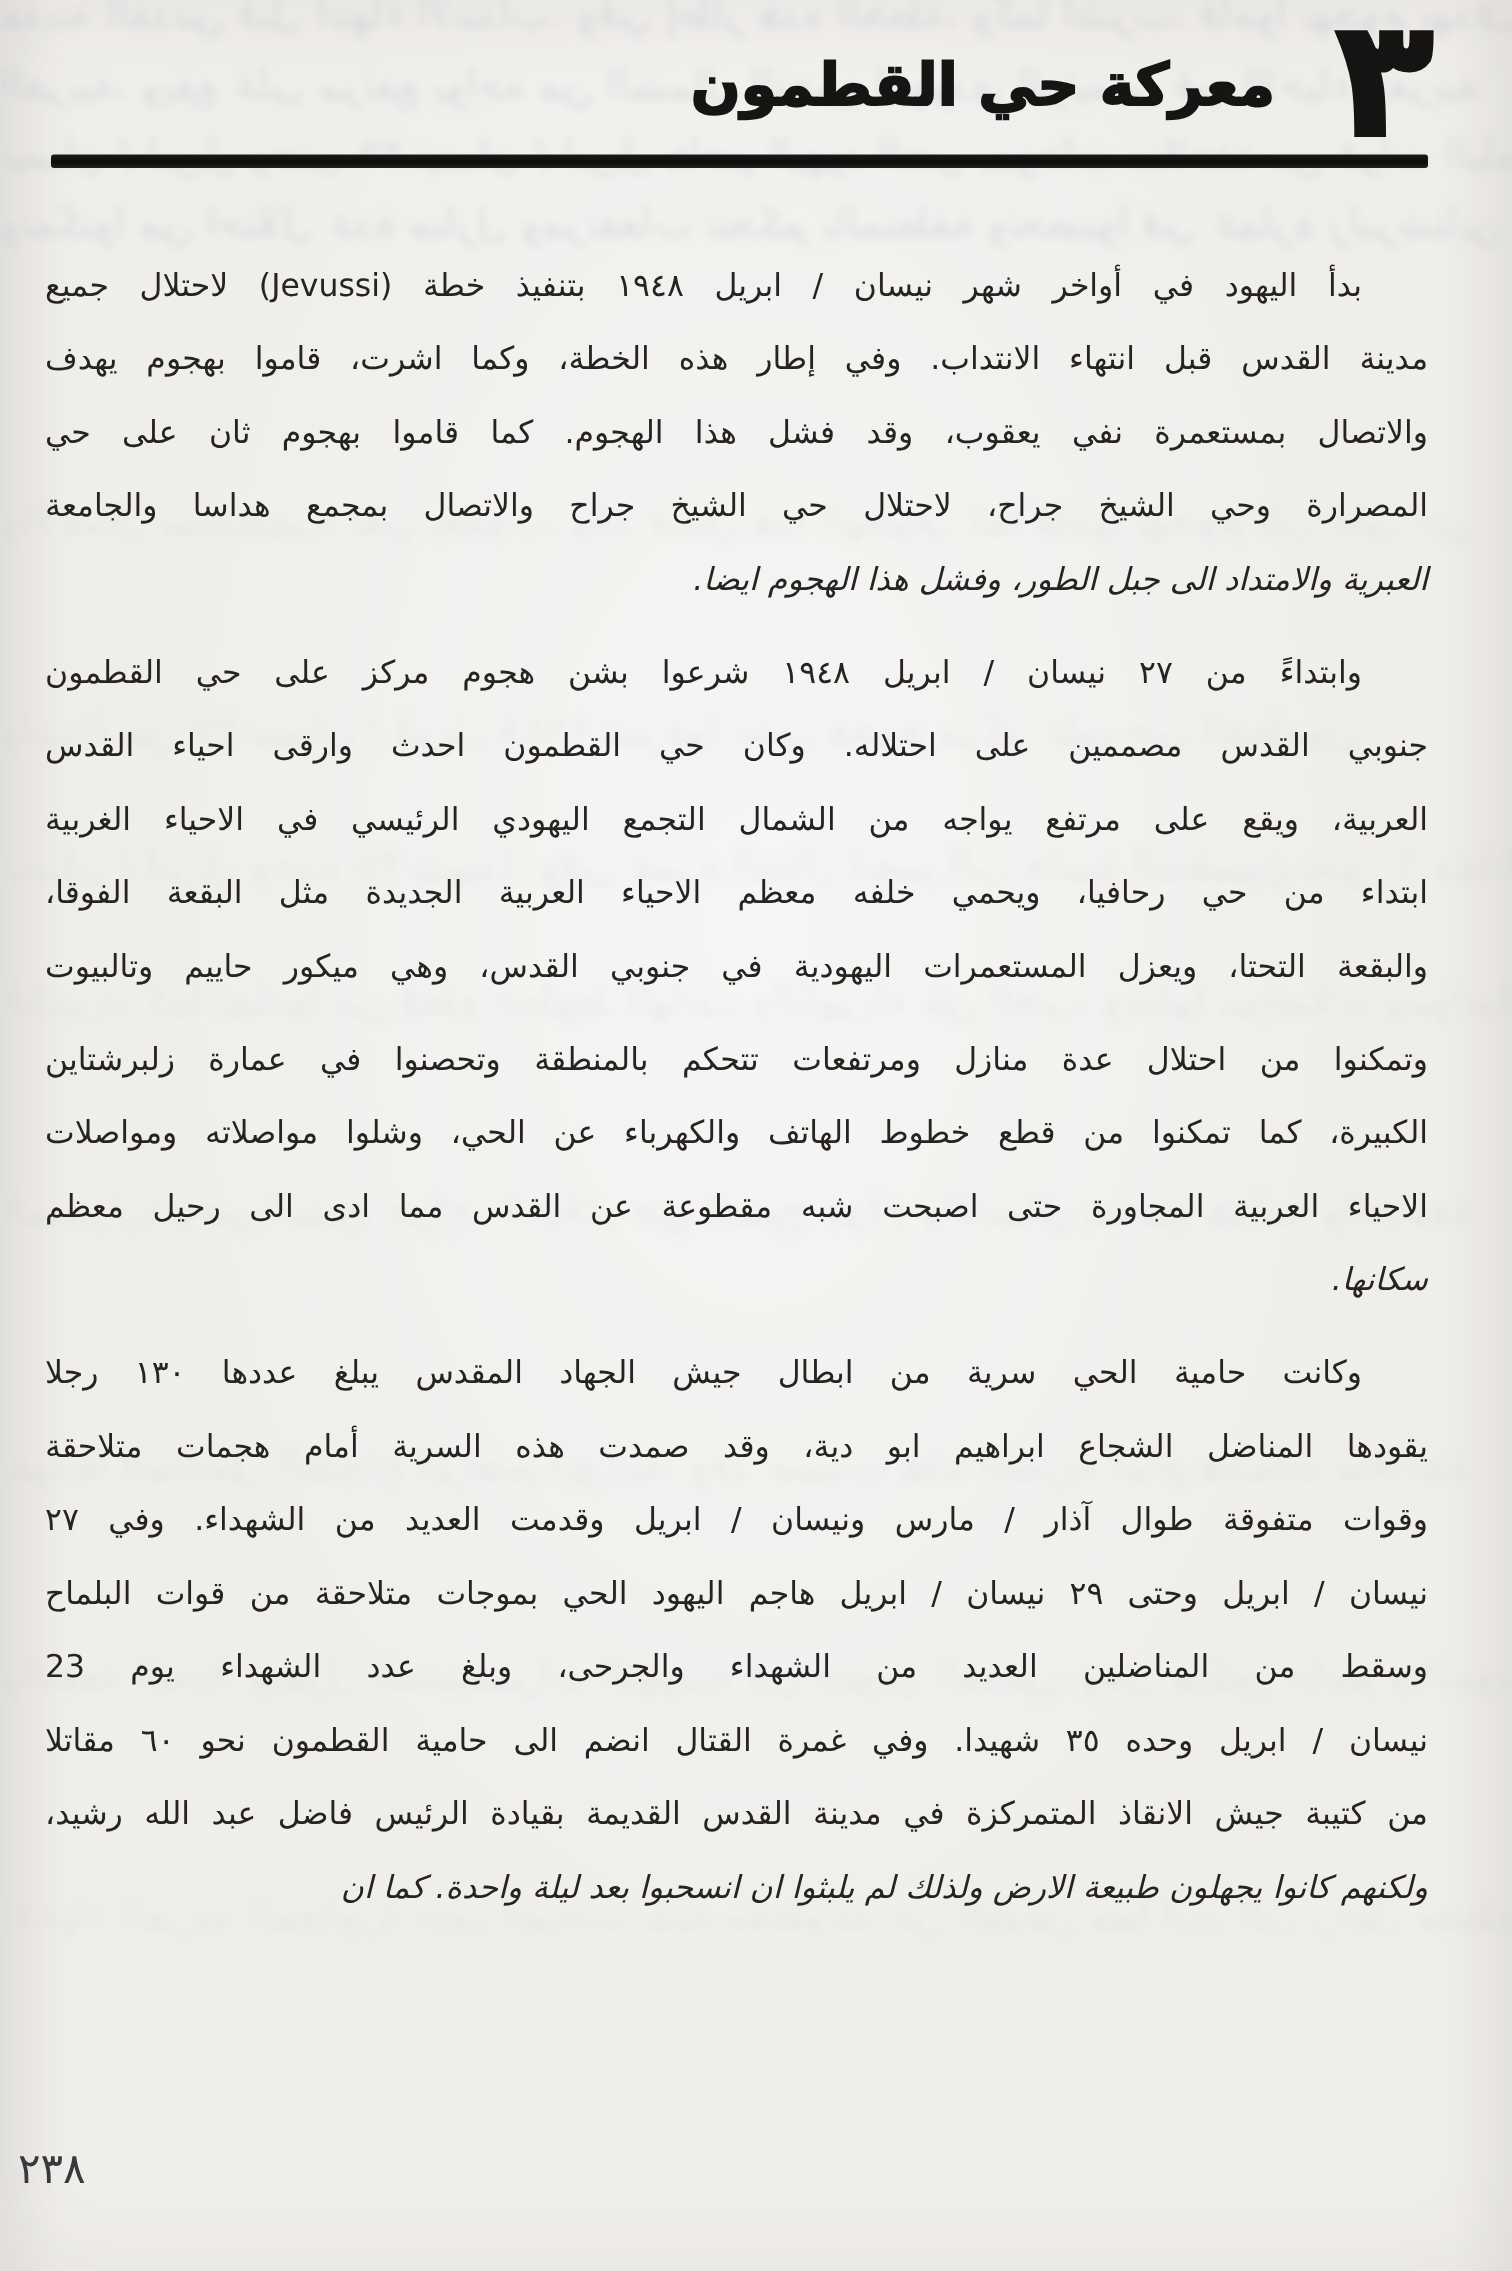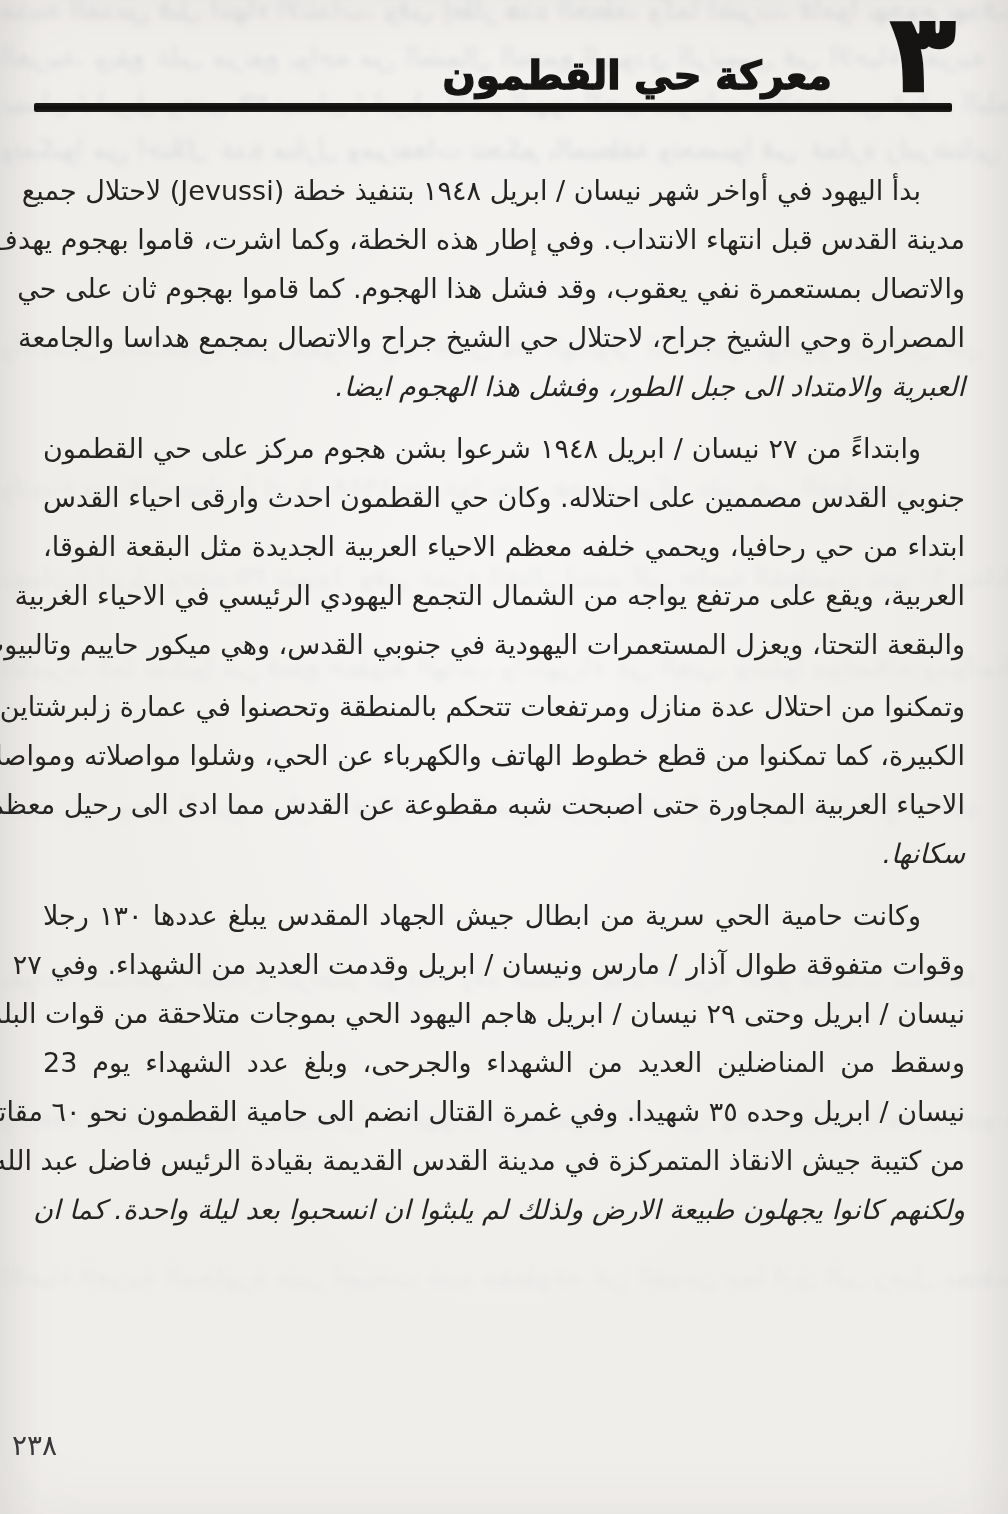--- a/index.html
+++ b/index.html
@@ -53,21 +53,21 @@
     line-height: 100px;
     font-weight: bold;
     color: #151413;
     -webkit-text-stroke: 2.5px #151413;
   }
   .chapter-title {
     position: absolute;
     top: 36px;
     right: 158px;
     z-index: 2;
-    margin: 18px;
+    margin: 0;
     font-size: 39px;
     line-height: 44px;
     font-weight: bold;
     color: #161514;
     -webkit-text-stroke: 1.4px #161514;
     letter-spacing: 1px;
   }
   .header-rule {
     position: absolute;
     top: 103px;
@@ -76,25 +76,25 @@
     height: 9px;
     z-index: 2;
     background: linear-gradient(180deg, #1c1a18, #0e0d0c 55%, #23201d);
     border-radius: 2px;
   }
 
   
   .body-text {
     position: absolute;
     top: 166px;
-    right: 43px;
+    right: 56px;
     width: 922px;
     z-index: 1;
     color: #262422;
-    font-size: 27px;
+    font-size: 21px;
     line-height: 49px;
   }
   .para { margin: 0 0 13px 0; }
   .line {
     display: block;
     height: 49px;
     white-space: nowrap;
     text-align: justify;
     text-align-last: justify;
   }
@@ -146,34 +146,35 @@
       <span class="line first">بدأ اليهود في أواخر شهر نيسان / ابريل ١٩٤٨ بتنفيذ خطة (Jevussi) لاحتلال جميع</span>
       <span class="line">مدينة القدس قبل انتهاء الانتداب. وفي إطار هذه الخطة، وكما اشرت، قاموا بهجوم يهدف</span>
       <span class="line">والاتصال بمستعمرة نفي يعقوب، وقد فشل هذا الهجوم. كما قاموا بهجوم ثان على حي</span>
       <span class="line">المصرارة وحي الشيخ جراح، لاحتلال حي الشيخ جراح والاتصال بمجمع هداسا والجامعة</span>
       <span class="line last">العبرية والامتداد الى جبل الطور، وفشل هذا الهجوم ايضا.</span>
     </p>
 
     <p class="para">
       <span class="line first">وابتداءً من ٢٧ نيسان / ابريل ١٩٤٨ شرعوا بشن هجوم مركز على حي القطمون</span>
       <span class="line">جنوبي القدس مصممين على احتلاله. وكان حي القطمون احدث وارقى احياء القدس</span>
+      <span class="line">العربية، ويقع على مرتفع يواجه من الشمال التجمع اليهودي الرئيسي في الاحياء الغربية</span>
       <span class="line">ابتداء من حي رحافيا، ويحمي خلفه معظم الاحياء العربية الجديدة مثل البقعة الفوقا،</span>
-      <span class="line">العربية، ويقع على مرتفع يواجه من الشمال التجمع اليهودي الرئيسي في الاحياء الغربية</span>
       <span class="line">والبقعة التحتا، ويعزل المستعمرات اليهودية في جنوبي القدس، وهي ميكور حاييم وتالبيوت</span>
     </p>
 
     <p class="para">
       <span class="line">وتمكنوا من احتلال عدة منازل ومرتفعات تتحكم بالمنطقة وتحصنوا في عمارة زلبرشتاين</span>
       <span class="line">الكبيرة، كما تمكنوا من قطع خطوط الهاتف والكهرباء عن الحي، وشلوا مواصلاته ومواصلات</span>
       <span class="line">الاحياء العربية المجاورة حتى اصبحت شبه مقطوعة عن القدس مما ادى الى رحيل معظم</span>
       <span class="line last">سكانها.</span>
     </p>
 
     <p class="para">
       <span class="line first">وكانت حامية الحي سرية من ابطال جيش الجهاد المقدس يبلغ عددها ١٣٠ رجلا</span>
+      <span class="line">يقودها المناضل الشجاع ابراهيم ابو دية، وقد صمدت هذه السرية أمام هجمات متلاحقة</span>
       <span class="line">وقوات متفوقة طوال آذار / مارس ونيسان / ابريل وقدمت العديد من الشهداء. وفي ٢٧</span>
       <span class="line">نيسان / ابريل وحتى ٢٩ نيسان / ابريل هاجم اليهود الحي بموجات متلاحقة من قوات البلماح</span>
       <span class="line">وسقط من المناضلين العديد من الشهداء والجرحى، وبلغ عدد الشهداء يوم 23</span>
       <span class="line">نيسان / ابريل وحده ٣٥ شهيدا. وفي غمرة القتال انضم الى حامية القطمون نحو ٦٠ مقاتلا</span>
       <span class="line">من كتيبة جيش الانقاذ المتمركزة في مدينة القدس القديمة بقيادة الرئيس فاضل عبد الله رشيد،</span>
       <span class="line last">ولكنهم كانوا يجهلون طبيعة الارض ولذلك لم يلبثوا ان انسحبوا بعد ليلة واحدة. كما ان</span>
     </p>
 
   </main>
 

